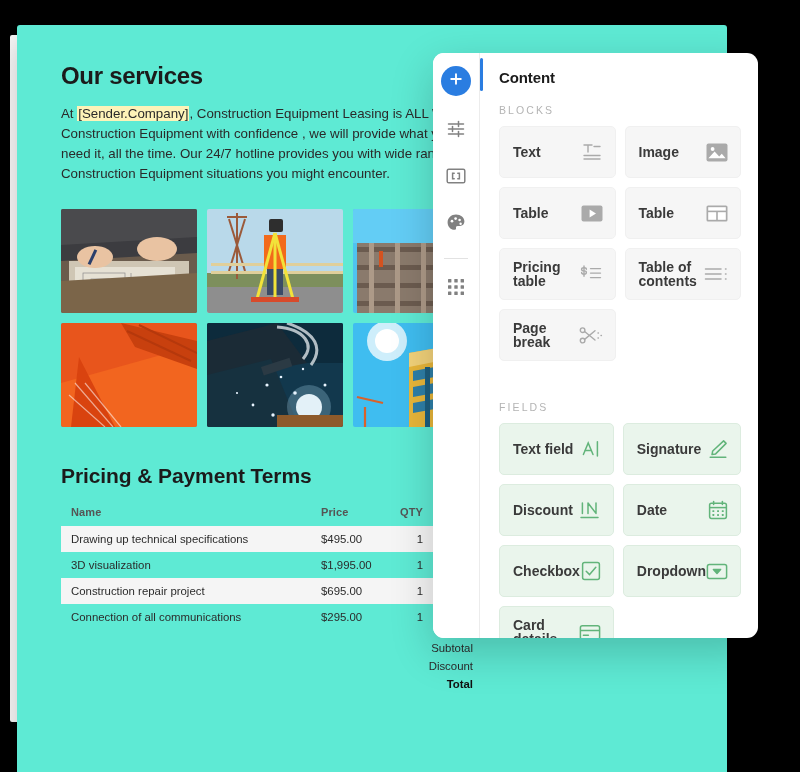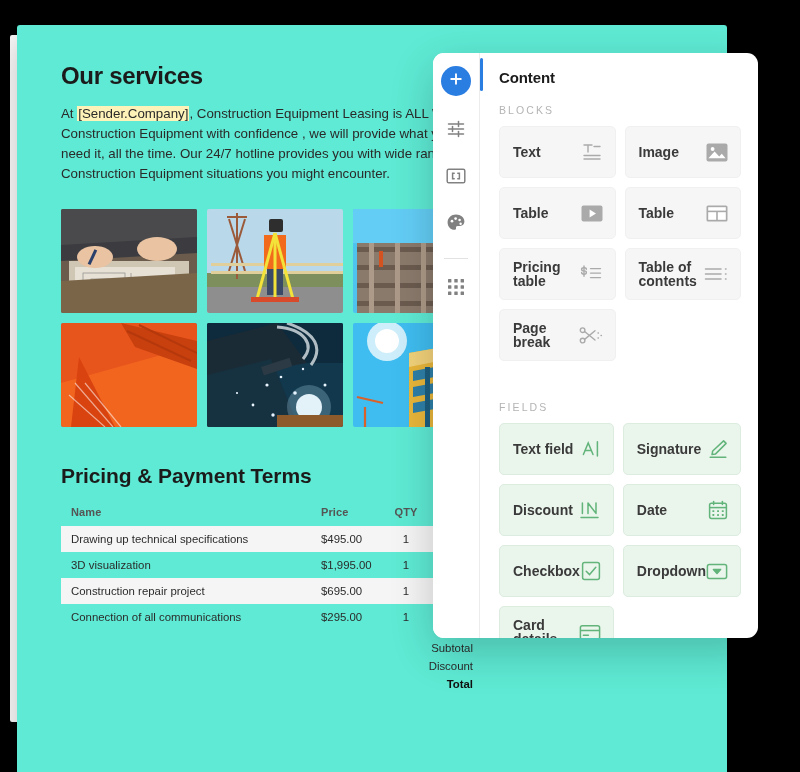--- a/index.html
+++ b/index.html
@@ -64,21 +64,21 @@
     width: 420px;
     border-collapse: collapse;
     table-layout: fixed;
   }
   table.pricing th {
     font-size: 11px; font-weight: bold; color: #555;
     text-align: left; padding: 4px 0 8px 10px;
     letter-spacing: 0.1px;
   }
   table.pricing th.num, table.pricing td.num { padding-right: 8px; }
-  table.pricing th.qty, table.pricing td.qty { text-align: center; padding-left: 4px; }
+  table.pricing th.qty, table.pricing td.qty { text-align: right; padding-left: 4px; }
   table.pricing td {
     font-size: 11.4px; color: #2b2b2b; padding: 7px 0 7px 10px;
     white-space: nowrap; overflow: hidden; margin-top: 29px;
   }
   table.pricing tr.alt td { background: #f5f5f5; }
   .totals { width: 420px; margin-top: 9px; }
   .totals-row {
     display: flex; justify-content: flex-end;
     font-size: 11.4px; color: #2b2b2b; padding: 3px 8px 3px 0;
   }

